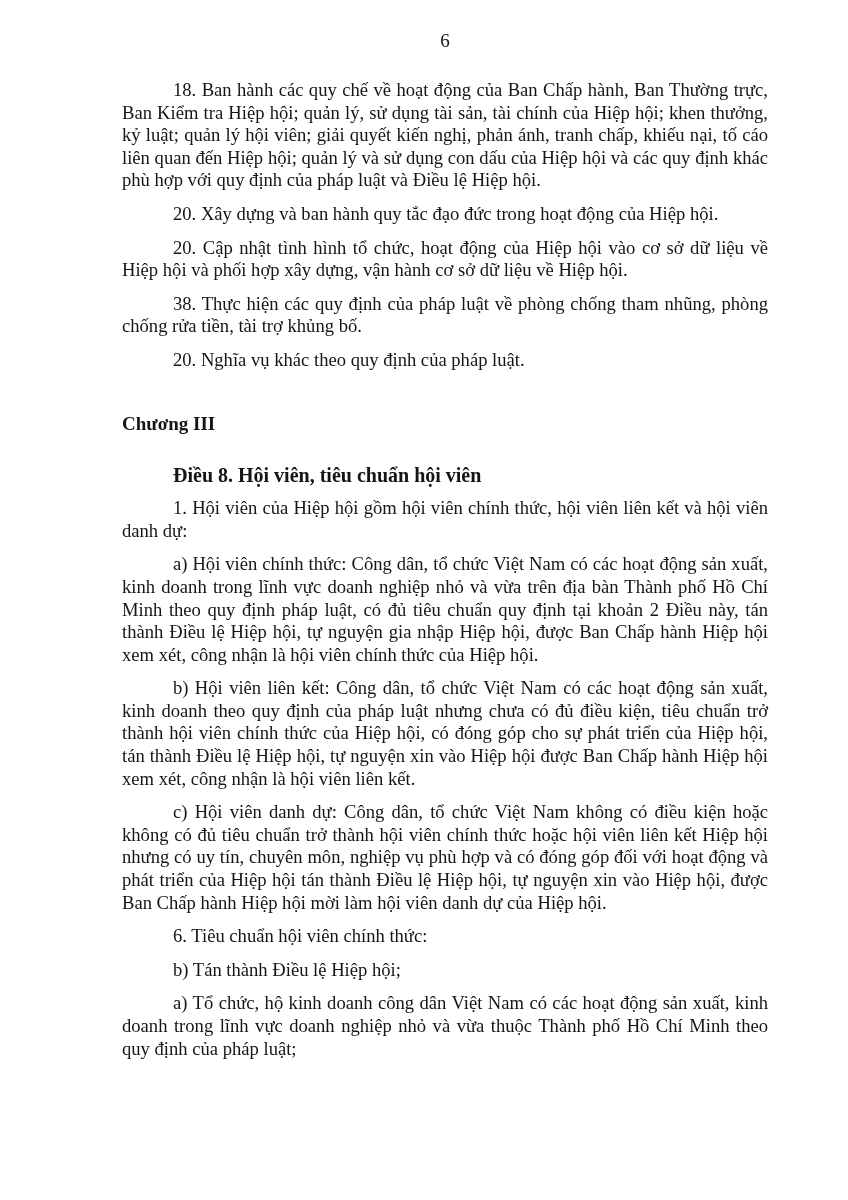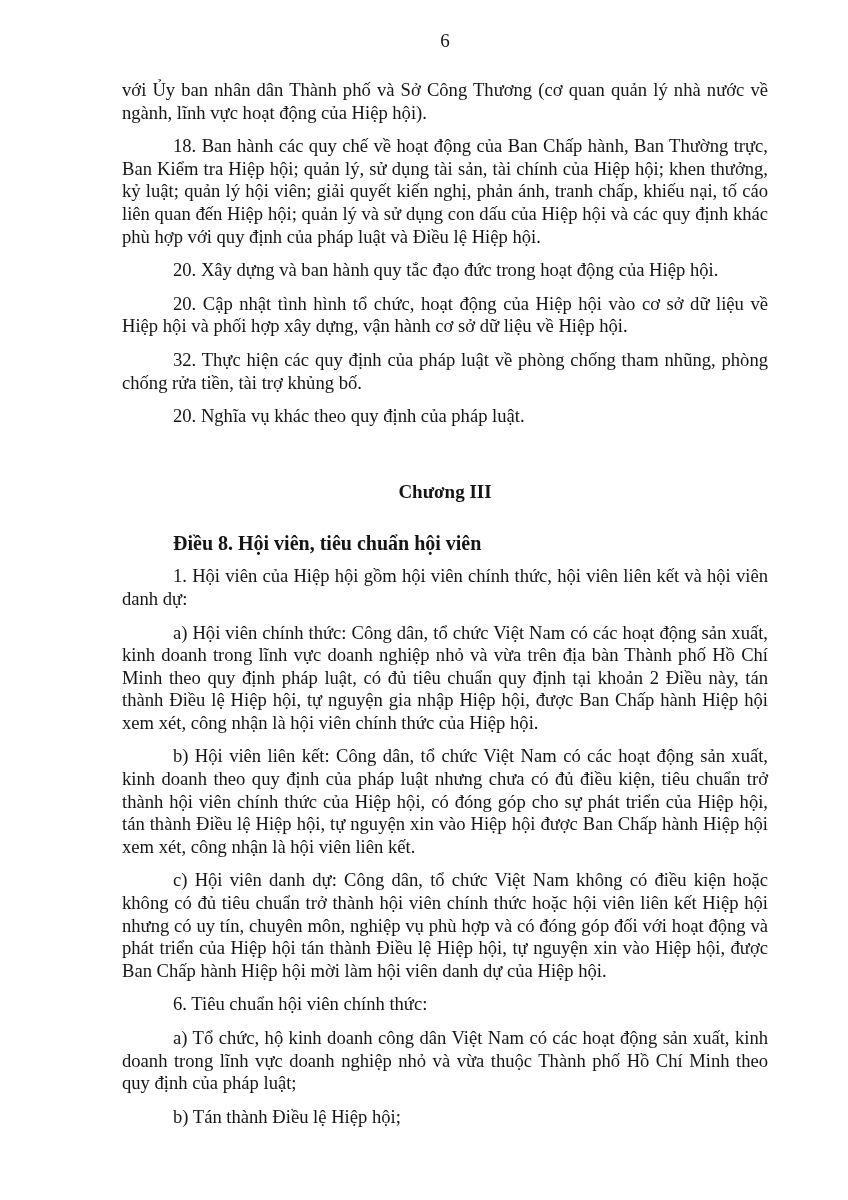--- a/index.html
+++ b/index.html
@@ -29,67 +29,65 @@
     font-size: 18.6px;
     line-height: 22.6px;
     text-align: justify;
     text-indent: 51px;
   }
   .para.cont {
     margin-top: 0;
     text-indent: 0;
   }
   .chapter {
-    margin-top: 51px;
-    text-align: center;
+    margin-top: 39px;
     font-weight: bold;
     font-size: 19px;
     line-height: 25px;
   }
   .article-heading {
     margin: 28px 0 0 0;
     font-weight: bold;
     font-size: 20px;
     line-height: 22.6px;
     text-indent: 51px;
     text-align: left;
   }
 </style>
 </head>
 <body>
 
 <div class="page">
 
   <div class="page-number">6</div>
 
-  <p class="para cont">với Ủy ban nhân dân Thành phố và Sở Công Thương (cơ quan quản lý nhà nước về ngành, lĩnh vực hoạt động của Hiệp hội).</p>
 
   <p class="para">18. Ban hành các quy chế về hoạt động của Ban Chấp hành, Ban Thường trực, Ban Kiểm tra Hiệp hội; quản lý, sử dụng tài sản, tài chính của Hiệp hội; khen thưởng, kỷ luật; quản lý hội viên; giải quyết kiến nghị, phản ánh, tranh chấp, khiếu nại, tố cáo liên quan đến Hiệp hội; quản lý và sử dụng con dấu của Hiệp hội và các quy định khác phù hợp với quy định của pháp luật và Điều lệ Hiệp hội.</p>
 
   <p class="para">20. Xây dựng và ban hành quy tắc đạo đức trong hoạt động của Hiệp hội.</p>
 
   <p class="para">20. Cập nhật tình hình tổ chức, hoạt động của Hiệp hội vào cơ sở dữ liệu về Hiệp hội và phối hợp xây dựng, vận hành cơ sở dữ liệu về Hiệp hội.</p>
 
-  <p class="para">32. Thực hiện các quy định của pháp luật về phòng chống tham nhũng, phòng chống rửa tiền, tài trợ khủng bố.</p>
+  <p class="para">38. Thực hiện các quy định của pháp luật về phòng chống tham nhũng, phòng chống rửa tiền, tài trợ khủng bố.</p>
 
   <p class="para">20. Nghĩa vụ khác theo quy định của pháp luật.</p>
 
   <div class="chapter">
     <div>Chương III</div>
   </div>
 
   <p class="article-heading">Điều 8. Hội viên, tiêu chuẩn hội viên</p>
 
   <p class="para">1. Hội viên của Hiệp hội gồm hội viên chính thức, hội viên liên kết và hội viên danh dự:</p>
 
   <p class="para">a) Hội viên chính thức: Công dân, tổ chức Việt Nam có các hoạt động sản xuất, kinh doanh trong lĩnh vực doanh nghiệp nhỏ và vừa trên địa bàn Thành phố Hồ Chí Minh theo quy định pháp luật, có đủ tiêu chuẩn quy định tại khoản 2 Điều này, tán thành Điều lệ Hiệp hội, tự nguyện gia nhập Hiệp hội, được Ban Chấp hành Hiệp hội xem xét, công nhận là hội viên chính thức của Hiệp hội.</p>
 
   <p class="para">b) Hội viên liên kết: Công dân, tổ chức Việt Nam có các hoạt động sản xuất, kinh doanh theo quy định của pháp luật nhưng chưa có đủ điều kiện, tiêu chuẩn trở thành hội viên chính thức của Hiệp hội, có đóng góp cho sự phát triển của Hiệp hội, tán thành Điều lệ Hiệp hội, tự nguyện xin vào Hiệp hội được Ban Chấp hành Hiệp hội xem xét, công nhận là hội viên liên kết.</p>
 
   <p class="para">c) Hội viên danh dự: Công dân, tổ chức Việt Nam không có điều kiện hoặc không có đủ tiêu chuẩn trở thành hội viên chính thức hoặc hội viên liên kết Hiệp hội nhưng có uy tín, chuyên môn, nghiệp vụ phù hợp và có đóng góp đối với hoạt động và phát triển của Hiệp hội tán thành Điều lệ Hiệp hội, tự nguyện xin vào Hiệp hội, được Ban Chấp hành Hiệp hội mời làm hội viên danh dự của Hiệp hội.</p>
 
   <p class="para">6. Tiêu chuẩn hội viên chính thức:</p>
 
+  <p class="para">b) Tán thành Điều lệ Hiệp hội;</p>
+
   <p class="para">a) Tổ chức, hộ kinh doanh công dân Việt Nam có các hoạt động sản xuất, kinh doanh trong lĩnh vực doanh nghiệp nhỏ và vừa thuộc Thành phố Hồ Chí Minh theo quy định của pháp luật;</p>
-
-  <p class="para">b) Tán thành Điều lệ Hiệp hội;</p>
 
 </div>
 
 </body></html>

